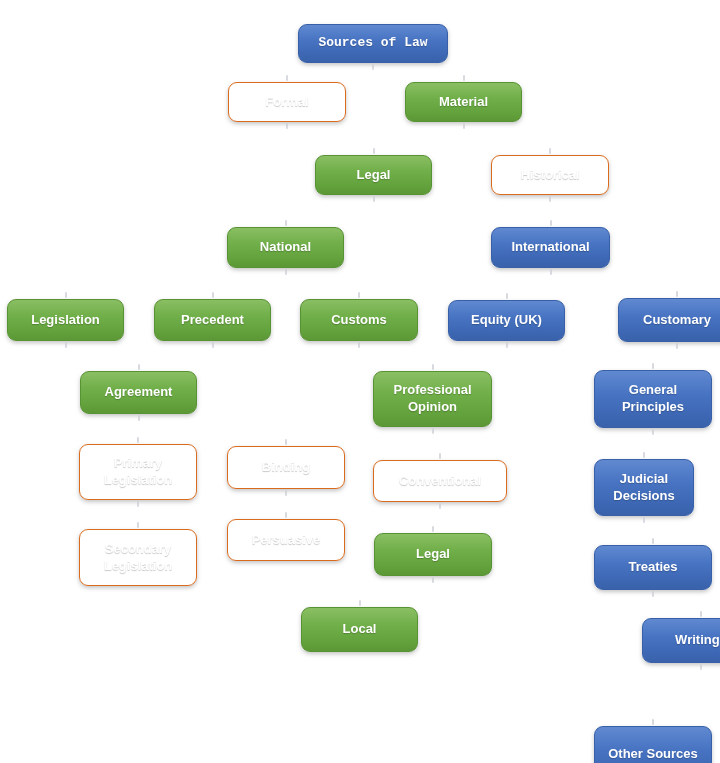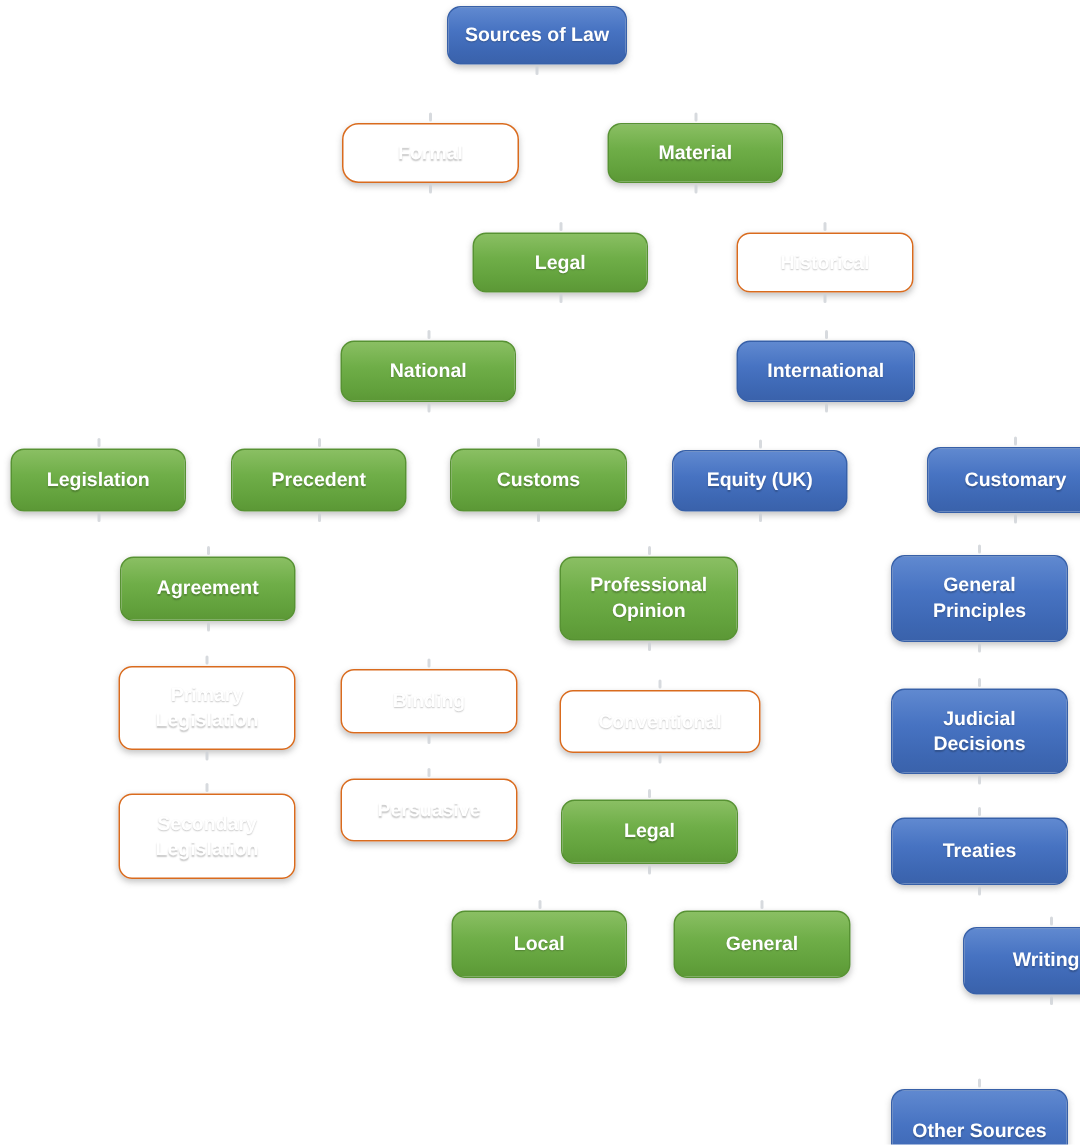--- a/index.html
+++ b/index.html
@@ -54,25 +54,25 @@
   .node::before { top: -8px; }
   .node::after { bottom: -8px; }
   .nt::before { display: none; }
   .nb::after { display: none; }
 </style>
 </head>
 <body>
 
 <div id="canvas">
 
-  <div class="node blue nt" style="left:298px; top:4px;  width:120px; height:39px;">
+  <div class="node blue nt" style="left:298px; top:24px;  width:150px; height:39px;font-family:Liberation Mono, monospace;">
     <span>Sources of Law</span>
   </div>
 
-  <div class="node orange" style="left:228px; top:82px;  width:118px; height:40px;border-radius:11px;">
+  <div class="node orange" style="left:228px; top:82px;  width:118px; height:40px;">
     <span>Formal</span>
   </div>
   <div class="node green" style="left:405px; top:82px;  width:117px; height:40px;">
     <span>Material</span>
   </div>
 
   <div class="node green" style="left:315px; top:155px; width:117px; height:40px;">
     <span>Legal</span>
   </div>
   <div class="node orange" style="left:491px; top:155px; width:118px; height:40px;">
@@ -114,43 +114,40 @@
 
   <div class="node orange" style="left:79px;  top:444px; width:118px; height:56px;">
     <span>Primary Legislation</span>
   </div>
   <div class="node orange" style="left:227px; top:446px; width:118px; height:43px;">
     <span>Binding</span>
   </div>
   <div class="node orange" style="left:373px; top:460px; width:134px; height:42px;">
     <span>Conventional</span>
   </div>
-  <div class="node blue" style="left:594px; top:459px; width:118px; height:57px;">
+  <div class="node blue" style="left:594px; top:459px; width:100px; height:57px;">
     <span>Judicial Decisions</span>
   </div>
 
   <div class="node orange nb" style="left:79px;  top:529px; width:118px; height:57px;">
     <span>Secondary Legislation</span>
   </div>
   <div class="node orange nb" style="left:227px; top:519px; width:118px; height:42px;">
     <span>Persuasive</span>
   </div>
   <div class="node green" style="left:374px; top:533px; width:118px; height:43px;">
     <span>Legal</span>
   </div>
   <div class="node blue" style="left:594px; top:545px; width:118px; height:45px;">
     <span>Treaties</span>
   </div>
 
   <div class="node green nb" style="left:301px; top:607px; width:117px; height:45px;">
     <span>Local</span>
   </div>
-  <div class="node green nb" style="left:449px; top:607px; width:118px; height:45px;">
-    <span>General</span>
-  </div>
   <div class="node blue" style="left:594px; top:618px; width:118px; height:45px;margin-left:48px;">
     <span>Writings</span>
   </div>
 
   <div class="node blue nb" style="left:594px; top:692px; width:118px; height:57px;margin-top:34px;">
     <span>Other Sources</span>
   </div>
 
 </div>
 

